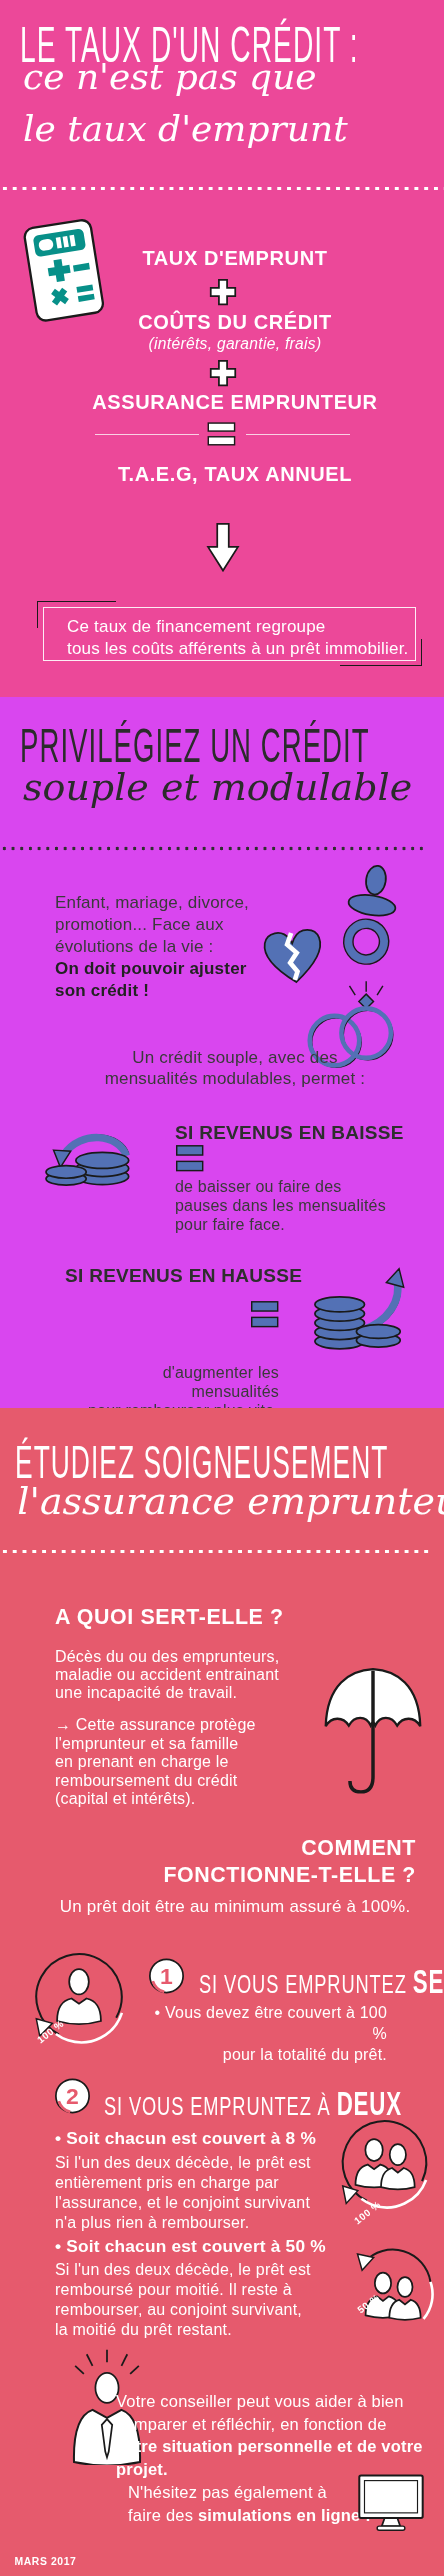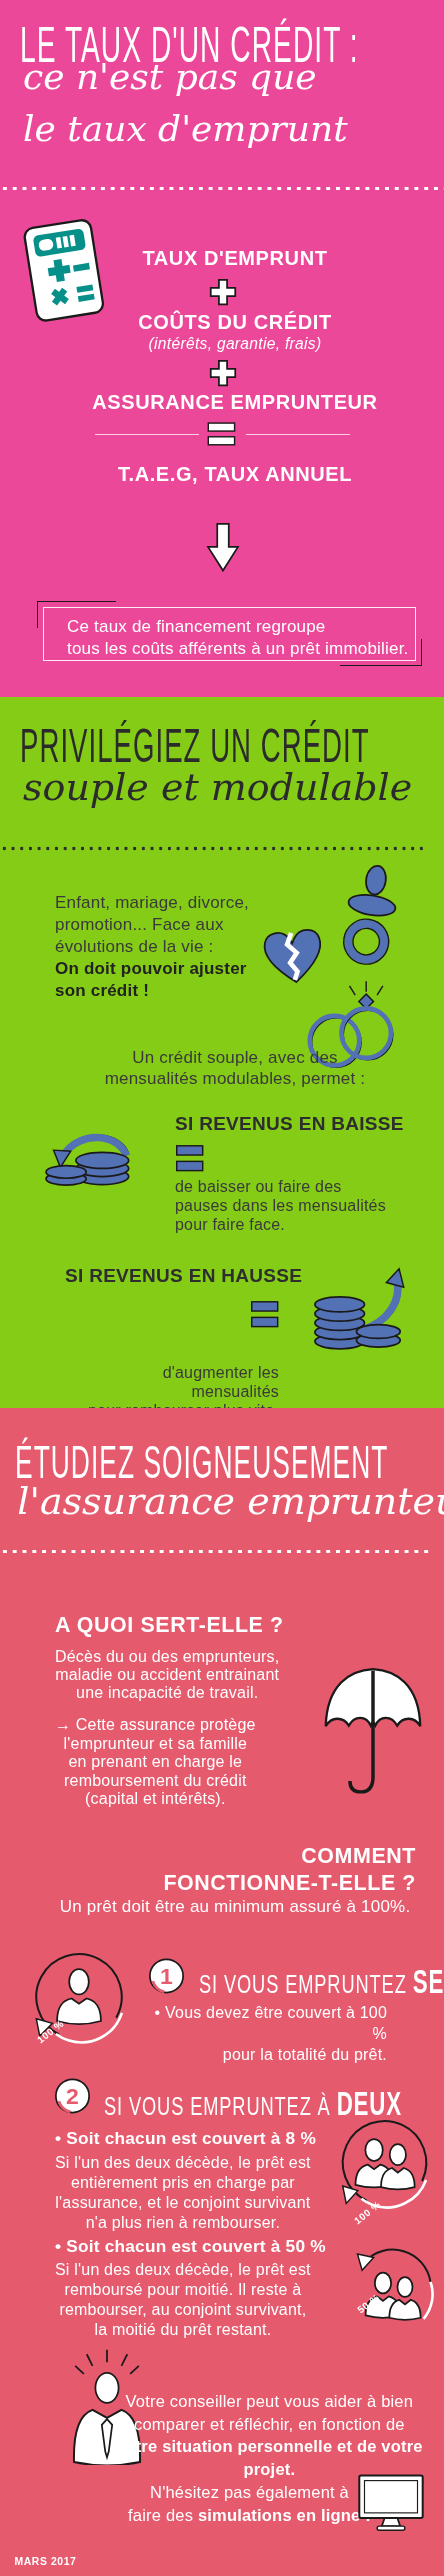--- a/index.html
+++ b/index.html
@@ -1,37 +1,37 @@
 <!DOCTYPE html>
 <html style="font-size:9.3px"><head>
 <meta charset="utf-8">
 <style>
   html,body{margin:0;padding:0;background:#fff;}
   #page{position:relative;width:444px;height:2576px;font-family:"Liberation Sans",sans-serif;overflow:hidden;}
   .sec{position:relative;width:444px;overflow:hidden;}
   #sec-taeg{height:697px;background:#ec4899;color:#fff;}
-  #sec-souple{height:711px;background:#84cc16;color:#3a3a3a;}
+  #sec-souple{height:711px;background:#d946ef;color:#3a3a3a;}
   #sec-assurance{height:1168px;background:#e65a6d;color:#fff;}
   .abs{position:absolute;}
   .ctr{left:0;width:100%;text-align:center;padding-left:13px;}
   .b{font-weight:700;}
   .hdr{font-weight:400;letter-spacing:1.7px;transform-origin:0 0;transform:scale(0.60,1.06);white-space:nowrap;}
   .script{font-family:"DejaVu Serif",serif;font-style:italic;font-weight:400;white-space:nowrap;}
   .fitem{font-size:20px;font-weight:700;letter-spacing:0.6px;}
   .fnote{font-size:15.6px;font-weight:400;letter-spacing:0.3px;font-style:italic;}
   .body-t{font-size:17px;letter-spacing:0.2px;line-height:23px;}
-  .body-r{font-size:16px;letter-spacing:0.2px;line-height:18px;color:#fff;text-align:center;}
+  .body-r{font-size:16px;letter-spacing:0.2px;line-height:18px;color:#fff;}
   .dots-w{height:5.2px;background-image:radial-gradient(circle,#fff 1.8px,rgba(255,255,255,0) 2.1px);background-size:9.8px 5.2px;background-repeat:repeat-x;}
   .dots-d{height:4.6px;background-image:radial-gradient(circle,#2e2e2e 1.6px,rgba(0,0,0,0) 1.9px);background-size:8.7px 4.6px;background-repeat:repeat-x;}
   .thinline{height:1.2px;background:rgba(255,255,255,.75);}
   .notebox{border:1.2px solid rgba(255,255,255,.9);}
   .corner-tl{border-top:1.7px solid #1a1a1a;border-left:1.7px solid #1a1a1a;}
   .corner-br{border-bottom:1.7px solid #1a1a1a;border-right:1.7px solid #1a1a1a;}
   .casehdr{font-size:19px;font-weight:700;color:#2e2e2e;letter-spacing:0.3px;white-space:nowrap;}
-  .whdr{font-size:21.4px;font-weight:700;letter-spacing:0.6px;white-space:nowrap;margin-top:8px;}
+  .whdr{font-size:21.4px;font-weight:700;letter-spacing:0.6px;white-space:nowrap;}
   .n-title{font-weight:400;letter-spacing:1.2px;transform-origin:0 0;transform:scale(0.72,1.05);font-size:25.4px;white-space:nowrap;}
   .n-title .big{font-size:31px;font-weight:700;}
   .pct{color:#fff;font-size:9.8px;font-weight:700;letter-spacing:0.6px;transform:rotate(-38deg);white-space:nowrap;}
   .rightal{text-align:right;}
   .optTitle{font-size:17.3px;font-weight:700;letter-spacing:0.2px;white-space:nowrap;}
   .footer-t{font-size:10.4px;font-weight:700;letter-spacing:0.6px;}
 </style>
 </head>
 <body>
 
@@ -133,21 +133,21 @@
       <circle cx="58" cy="107" r="43" fill="none" stroke="#5371b5" stroke-width="8"></circle>
       <circle cx="116" cy="97" r="43" fill="none" stroke="#1a1a1a" stroke-width="3"></circle>
       <circle cx="113" cy="94" r="43" fill="none" stroke="#5371b5" stroke-width="8"></circle>
     </svg>
 
     <div class="abs ctr body-t" style="top:350px;line-height:21.4px;">
       <div>Un crédit souple, avec des</div>
       <div>mensualités modulables, permet :</div>
     </div>
 
-    <div class="abs casehdr" style="left:175px;top:416px;">SI REVENUS EN BAISSE</div>
+    <div class="abs casehdr" style="left:175px;top:425px;">SI REVENUS EN BAISSE</div>
     <svg class="abs" style="left:43px;top:429px;" width="91" height="62" viewBox="0 0 158 108">
       <path d="M145,52 C132,14 66,6 36,50" fill="none" stroke="#1a1a1a" stroke-width="2.5" transform="translate(4,-4)"></path>
       <path d="M145,52 C132,14 66,6 36,50" fill="none" stroke="#5371b5" stroke-width="13"></path>
       <polygon points="18,42 48,44 30,72" fill="#5371b5" stroke="#1a1a1a" stroke-width="2.5"></polygon>
       <ellipse cx="103" cy="88" rx="46" ry="14" fill="#5371b5" stroke="#1a1a1a" stroke-width="3"></ellipse>
       <ellipse cx="103" cy="74" rx="46" ry="14" fill="#5371b5" stroke="#1a1a1a" stroke-width="3"></ellipse>
       <ellipse cx="103" cy="60" rx="46" ry="14" fill="#5371b5" stroke="#1a1a1a" stroke-width="3"></ellipse>
       <ellipse cx="40" cy="92" rx="35" ry="11" fill="#5371b5" stroke="#1a1a1a" stroke-width="3"></ellipse>
       <ellipse cx="40" cy="80" rx="35" ry="11" fill="#5371b5" stroke="#1a1a1a" stroke-width="3"></ellipse>
     </svg>

